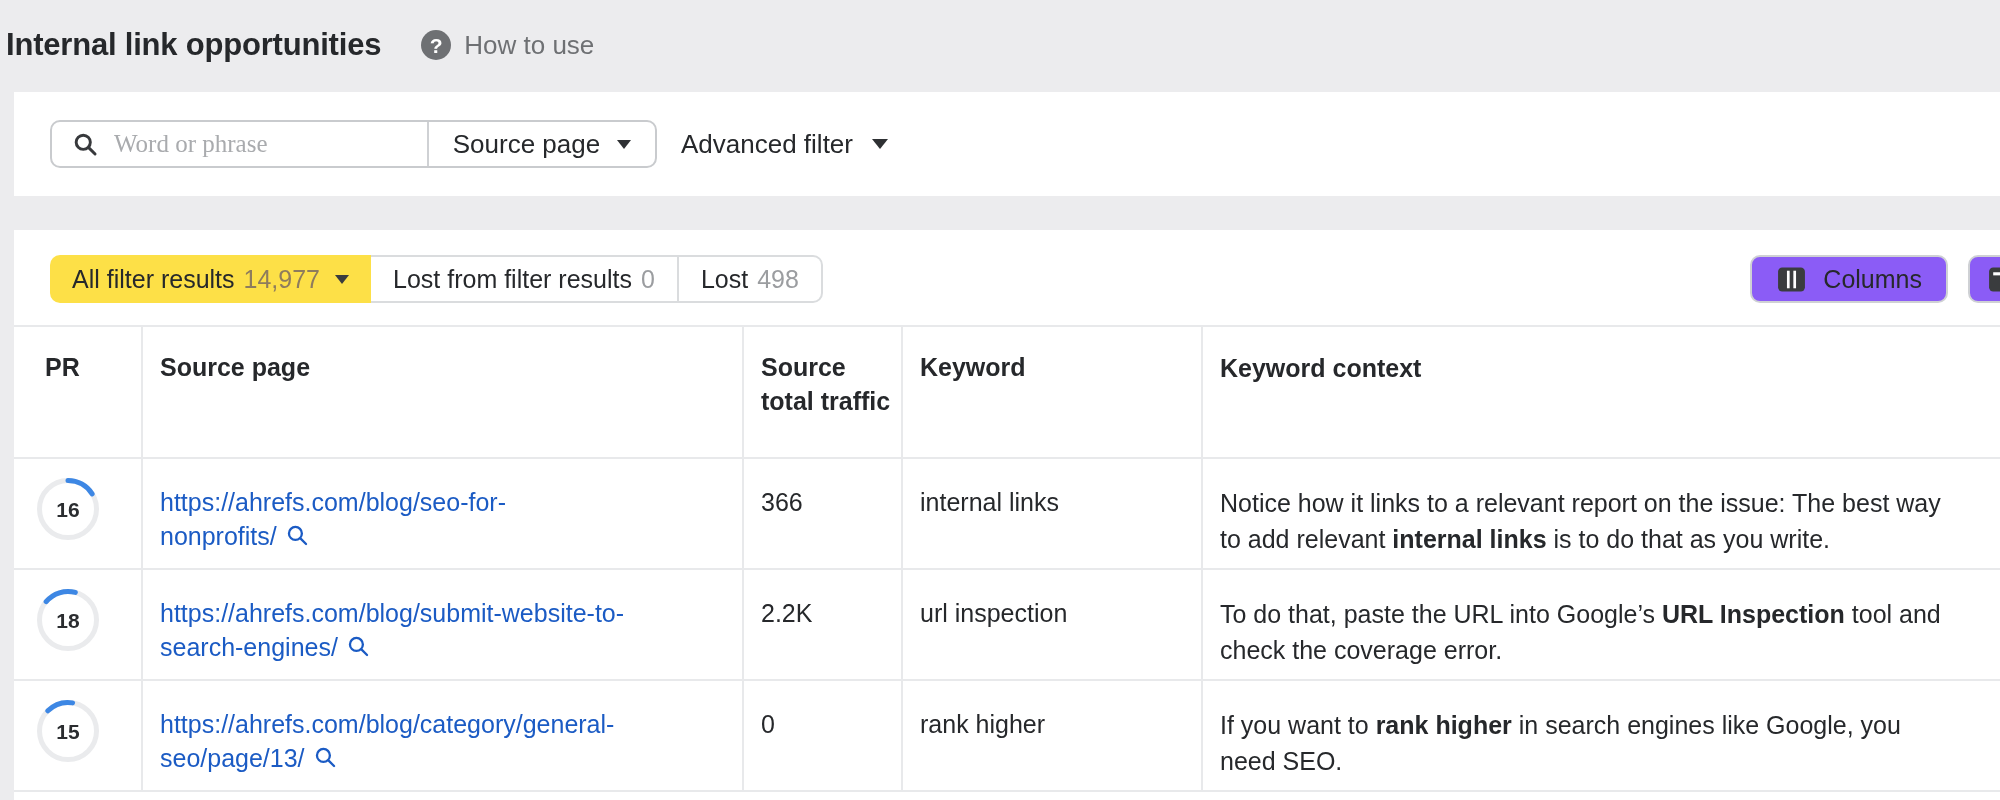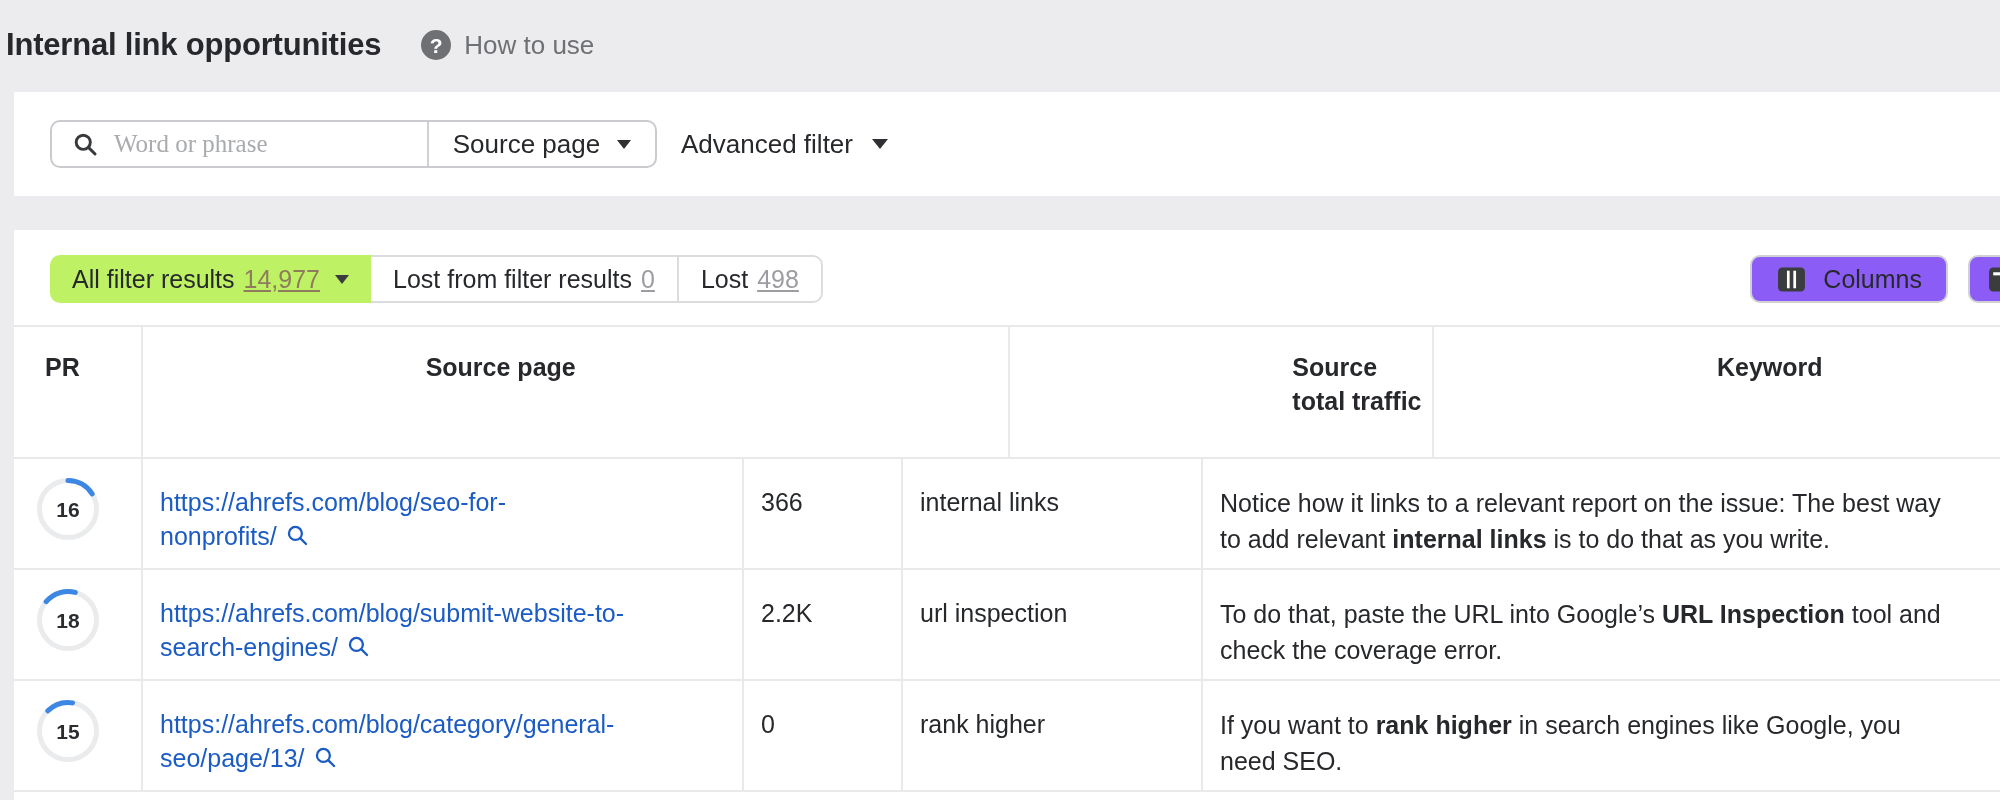--- a/index.html
+++ b/index.html
@@ -18,32 +18,32 @@
   .search-section input::placeholder{color:#a9abae;}
   .scope-section{width:226px;border-left:2px solid #cfd1d4;display:flex;align-items:center;justify-content:center;gap:17px;font-size:26px;cursor:pointer;}
   .adv-filter{position:absolute;left:667px;top:28px;height:48px;display:flex;align-items:center;gap:19px;font-size:26px;cursor:pointer;}
   .caret{width:0;height:0;border-left:8px solid transparent;border-right:8px solid transparent;border-top:10px solid #2e3033;display:inline-block;}
   .caret.sm{border-left-width:7px;border-right-width:7px;border-top-width:9px;}
   
   .main{position:absolute;top:230px;left:14px;right:0;bottom:0;background:#fff;overflow:hidden;}
   .toolbar{position:absolute;top:25px;left:36px;right:0;height:48px;}
   .tab-group{display:inline-flex;height:48px;}
   .tab{display:flex;align-items:center;font-size:25px;padding:0 22px;gap:9px;box-sizing:border-box;cursor:pointer;white-space:nowrap;}
-  .tab-active{background:#bef264;border-radius:10px 0 0 10px;}
+  .tab-active{background:#fde047;border-radius:10px 0 0 10px;}
   .tab-active .tab-count{color:#8e7c5d;}
   .tab-plain{border:2px solid #dadcde;border-left:none;background:#fff;}
   .tab-plain:last-child{border-radius:0 10px 10px 0;}
-  .tab-count{color:#9b9da0;text-decoration:underline;}
+  .tab-count{color:#9b9da0;}
   .tab .caret{margin-left:6px;border-top-color:#3a3c3e;}
   .btn{border:2px solid #cfd1d4;border-radius:10px;background:#8b5cf6;display:flex;align-items:center;gap:16px;font-size:25px;box-sizing:border-box;cursor:pointer;}
   .columns-btn{position:absolute;right:52px;top:0;height:48px;padding:0 24px;}
   .partial-btn{position:absolute;left:1918px;top:0;height:48px;width:110px;padding-left:17px;}
   
   .table{position:absolute;top:95px;left:0;right:0;}
-  .t-row{display:flex;border-bottom:2px solid #e8e9eb;box-sizing:border-box;justify-content:space-between;}
+  .t-row{display:flex;border-bottom:2px solid #e8e9eb;box-sizing:border-box;}
   .t-head{border-top:2px solid #e8e9eb;height:134px;font-weight:700;}
   .cell{box-sizing:border-box;border-right:2px solid #e8e9eb;font-size:25px;line-height:34px;}
   .cell:last-child{border-right:none;}
   .c-pr{width:129px;}
   .c-src{width:601px;padding:26px 20px 0 17px;}
   .c-traffic{width:159px;padding:26px 0 0 17px;}
   .c-kw{width:300px;padding:26px 0 0 17px;}
   .c-ctx{flex:1;padding:26px 40px 0 17px;line-height:36px;}
   .t-head .cell{padding-top:23px;}
   .t-head .c-pr{padding-left:31px;}
@@ -119,20 +119,21 @@
       </svg>
     </div>
   </div>
 
   <div class="table">
     <div class="t-row t-head">
       <div class="cell c-pr">PR</div>
       <div class="cell c-src">Source page</div>
       <div class="cell c-traffic">Source total traffic</div>
       <div class="cell c-kw">Keyword</div>
+      <div class="cell c-ctx">Keyword context</div>
     </div>
     <div class="t-body">
   <div class="t-row">
     <div class="cell c-pr">
       <svg class="pr-ring" width="64" height="64" viewBox="0 0 64 64">
         <circle class="ring-track" cx="32" cy="32" r="28.5"></circle>
         <circle class="ring-arc" cx="32" cy="32" r="28.5" stroke-dasharray="28.7 179.07" transform="rotate(-90 32 32)"></circle>
         <text class="ring-text" x="32" y="40">16</text>
       </svg>
     </div>

